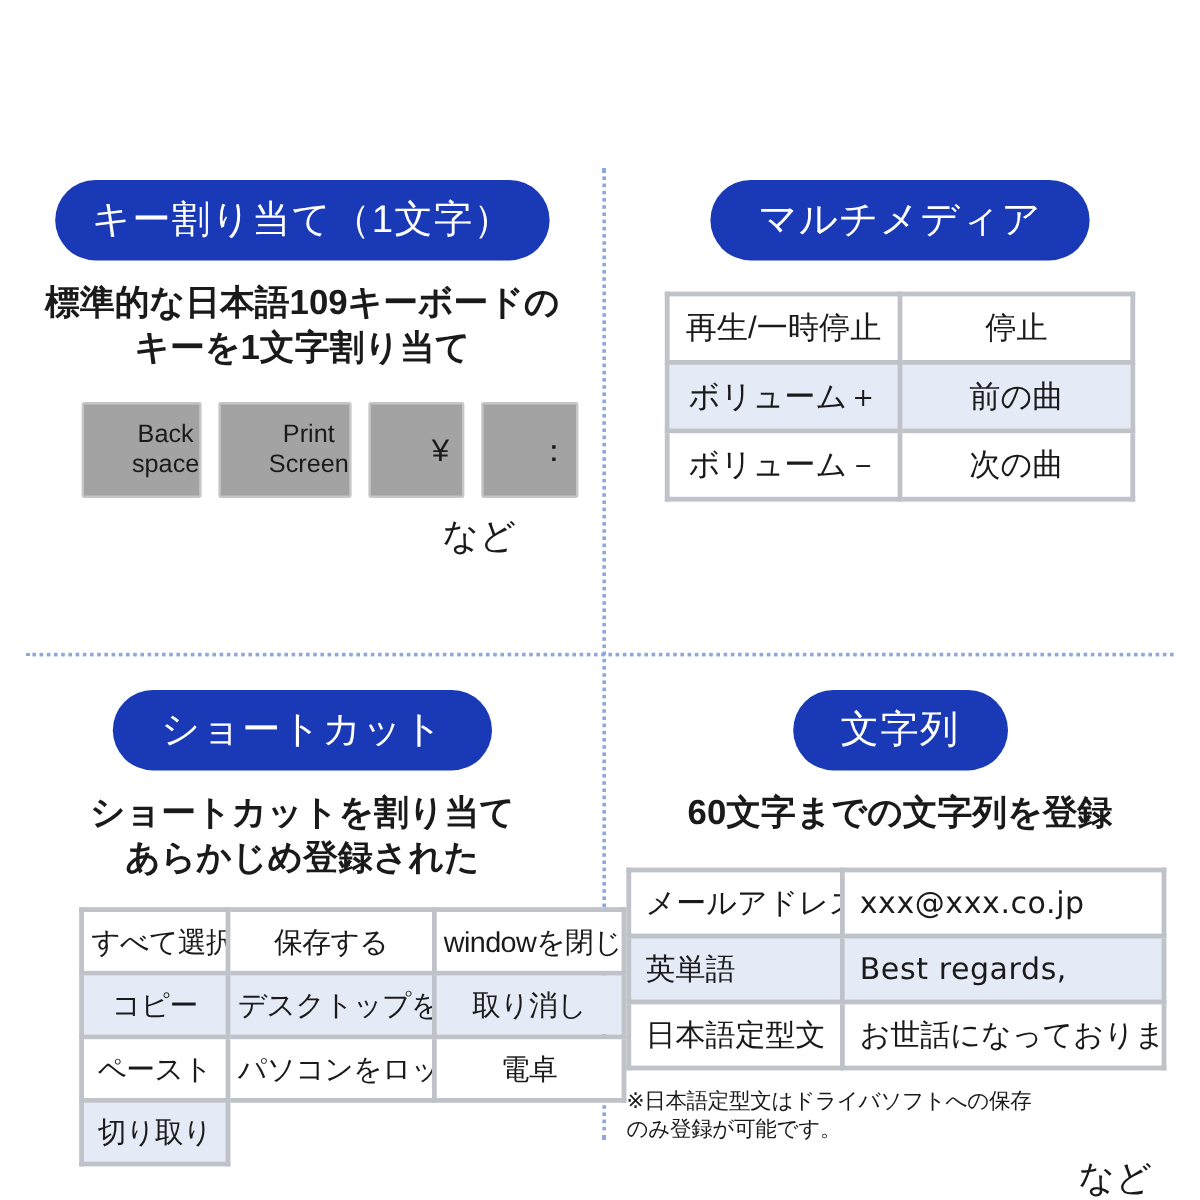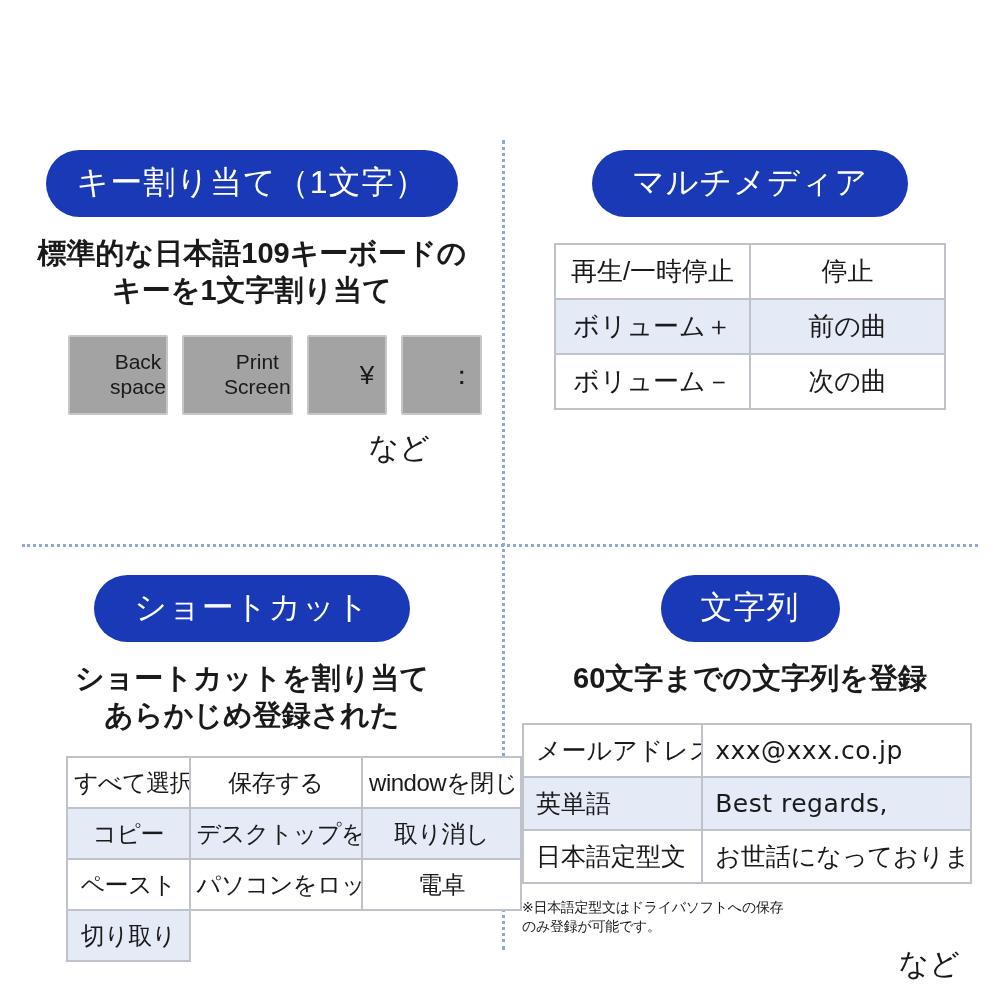--- a/index.html
+++ b/index.html
@@ -135,21 +135,21 @@
   }
   .nado-tl { margin-top: 18px; padding-right: 52px; }
   .nado-br { margin-top: 14px; padding-right: 18px; }
 
   
   table.grid {
     border-collapse: collapse;
     table-layout: fixed;
   }
   table.grid td {
-    border: 2px solid #c4b5fd;
+    border: 4px solid #c4b5fd;
     background: #ffffff;
     color: #1a1a1a;
     font-size: 25px;
     font-weight: 400;
     height: 45px;
     padding: 3px 6px;
     text-align: center;
     white-space: nowrap;
     overflow: hidden;
   }
@@ -172,21 +172,21 @@
 
   
   .st-wrap { margin-top: 26px; }
   table.st { width: 450px; }
   table.st td { height: 45px; font-size: 25px; }
   table.st td.mono { font-family: "DejaVu Sans", sans-serif; letter-spacing: 0.5px; }
 
   
   .footnote {
     margin-top: 14px;
-    font-size: 14px;
+    font-size: 18px;
     font-weight: 400;
     line-height: 1.32;
     color: #1a1a1a;
     text-align: left;
     letter-spacing: -0.3px;
   }
   .footnote .line { display: block; }
 </style>
 </head>
 <body>

